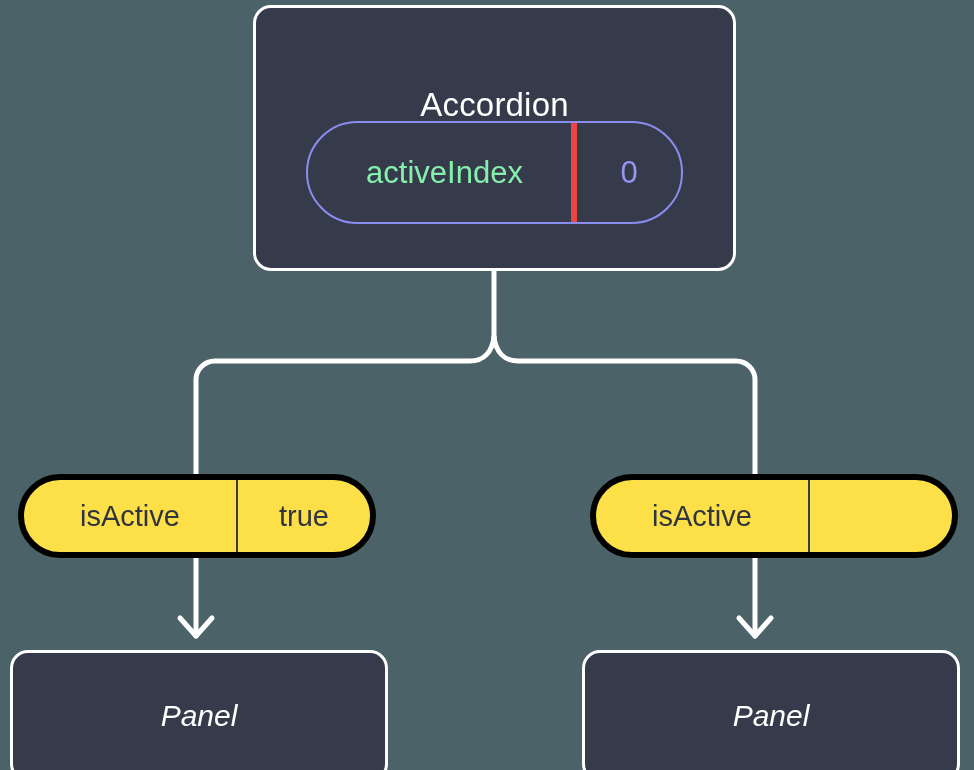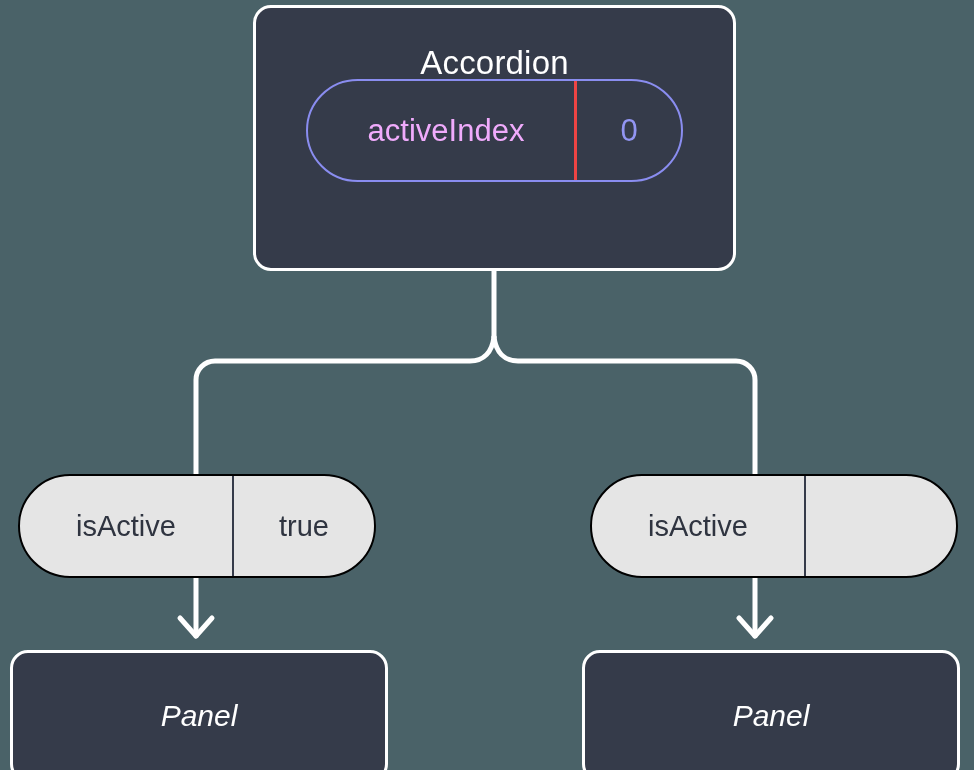--- a/index.html
+++ b/index.html
@@ -59,20 +59,21 @@
     padding-top: 38px;
   }
 
   .card-title {
     color: #ffffff;
     font-size: 33px;
     font-weight: 400;
     letter-spacing: 0.2px;
     line-height: 1;
     white-space: nowrap;
+    margin-top: 42px;
   }
 
   
   .panel-card {
     width: 378px;
     height: 132px;
     justify-content: center;
     padding-top: 0;
   }
   .panel-left  { left: 10px;  top: 650px; }
@@ -109,36 +110,36 @@
   .pill-outline {
     left: 306px;
     top: 118px;
     width: 377px;
     height: 103px;
     border: 2px solid #8a8df0;
     background: transparent;
   }
   .pill-outline .pill-key {
     width: 269px;
-    border-right: 3px solid #ef4444;
-    color: #f0abfc;
+    border-right: 6px solid #ef4444;
+    color: #86efac;
     font-size: 31px;
     padding-left: 10px;
   }
   .pill-outline .pill-val {
     flex: 1;
     color: #9295f2;
     font-size: 31px;
   }
 
   
   .pill-filled {
-    height: 104px;
-    background: #e5e5e5;
-    border: 2px solid #000000;
+    height: 84px;
+    background: #fde047;
+    border: 6px solid #000000;
   }
   .pill-filled .pill-key {
     border-right: 2px solid #353b4a;
     color: #2f3440;
     font-size: 29px;
   }
   .pill-filled .pill-val {
     color: #2f3440;
     font-size: 29px;
   }

